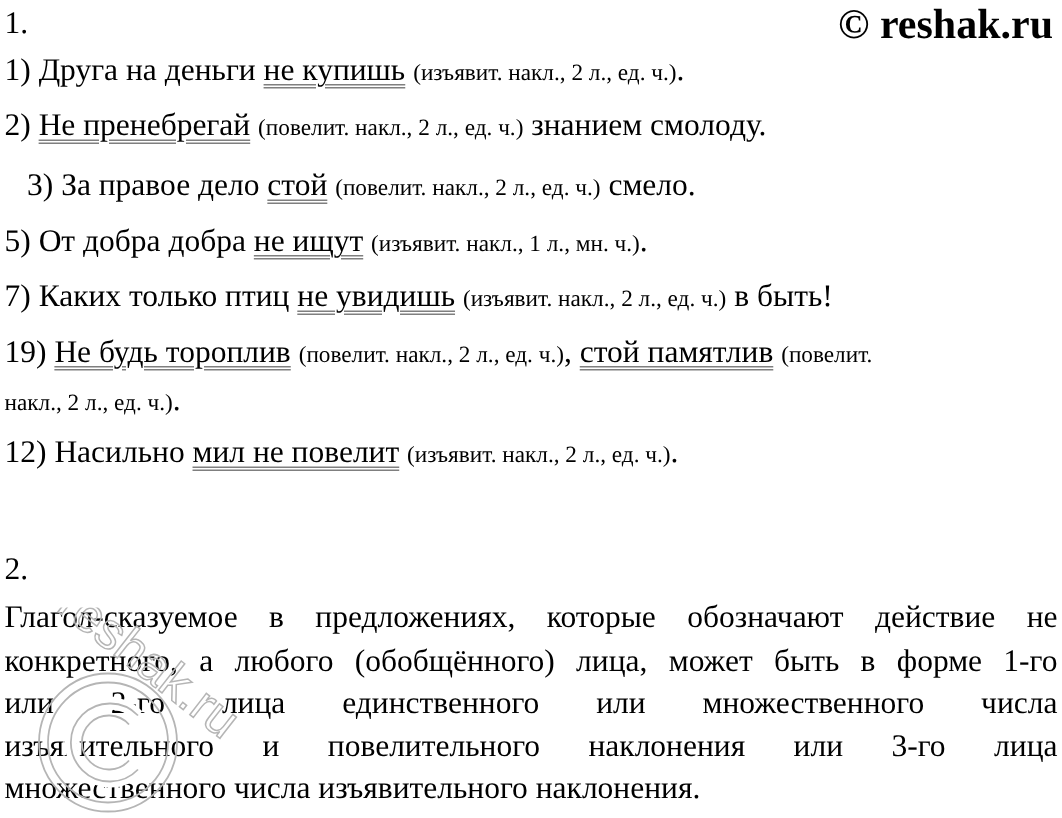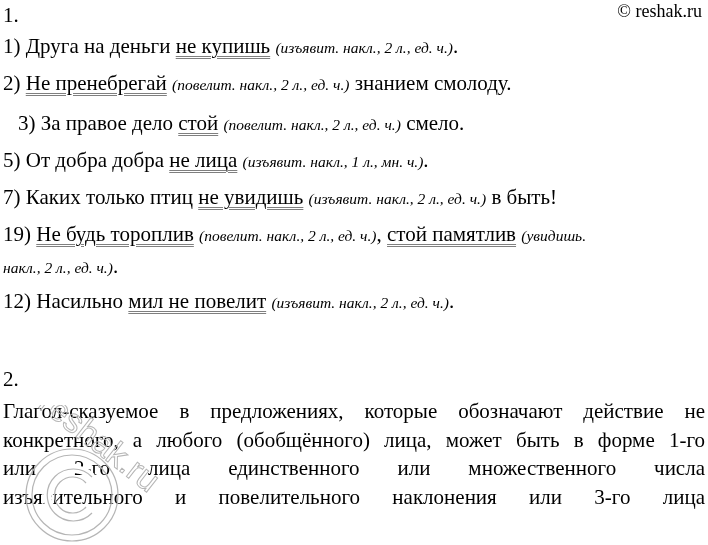--- a/index.html
+++ b/index.html
@@ -3,30 +3,30 @@
   <meta charset="utf-8">
   <style>
     html, body { margin: 0; padding: 0; background: #ffffff; }
     body {
       width: 708px; height: 545px; position: relative; overflow: hidden;
       font-family: "Liberation Serif", "DejaVu Serif", serif;
       color: #000000;
     }
     .abs { position: absolute; white-space: nowrap; }
     .txt { font-size: 21px; line-height: 24px; }
-    .note { font-style: italic; font-size: 15.5px; }
+    .note { font-size: 15.5px; }
     .pred {
       text-decoration-line: underline;
       text-decoration-style: double;
       text-decoration-color: #7f7f7f;
       text-decoration-thickness: 1px;
       text-underline-offset: 3px;
       text-align: right;
     }
-    .copyright { font-size: 18px; }
+    .copyright { font-size: 28px; font-weight: bold; }
     .para {
       position: absolute; left: 3px; top: 397px; width: 702px;
       font-size: 21px; line-height: 28.6px; text-align: justify;
       text-align-last: left;
     }
     .para .ln { display: block; text-align: justify; text-align-last: justify; white-space: nowrap; }
     .para .ln.last { text-align-last: left; }
     .watermark {
       position: absolute; left: 10px; top: 405px; width: 175px; height: 140px;
       pointer-events: none;
@@ -56,57 +56,58 @@
   <span>3)</span>
   <span>За правое дело</span>
   <span class="pred">стой</span>
   <span class="note">(повелит. накл., 2 л., ед. ч.)</span>
   <span>смело.</span>
 </div>
 
 <div class="abs txt" style="left:3px; top:148px;">
   <span>5)</span>
   <span>От добра добра</span>
-  <span class="pred">не лица</span>
+  <span class="pred">не ищут</span>
   <span class="note">(изъявит. накл., 1 л., мн. ч.)</span><span>.</span>
 </div>
 
 <div class="abs txt" style="left:3px; top:185px;">
   <span>7)</span>
   <span>Каких только птиц</span>
   <span class="pred">не увидишь</span>
   <span class="note">(изъявит. накл., 2 л., ед. ч.)</span>
   <span>в быть!</span>
 </div>
 
 <div class="abs txt" style="left:3px; top:222px; width:702px;">
   <span>19)</span>
   <span class="pred">Не будь тороплив</span>
   <span class="note">(повелит. накл., 2 л., ед. ч.)</span><span>,</span>
   <span class="pred">стой памятлив</span>
-  <span class="note">(увидишь.</span>
+  <span class="note">(повелит.</span>
 </div>
 <div class="abs txt" style="left:3px; top:254px;">
   <span class="note">накл., 2 л., ед. ч.)</span><span>.</span>
 </div>
 
 <div class="abs txt" style="left:3px; top:289px;">
   <span>12)</span>
   <span>Насильно</span>
   <span class="pred">мил не повелит</span>
   <span class="note">(изъявит. накл., 2 л., ед. ч.)</span><span>.</span>
 </div>
 
 <div class="abs txt" style="left:3px; top:367px;">2.</div>
 
 <div class="para">
   <span class="ln">Глагол-сказуемое в предложениях, которые обозначают действие не</span>
   <span class="ln">конкретного, а любого (обобщённого) лица, может быть в форме 1-го</span>
   <span class="ln">или 2-го лица единственного или множественного числа</span>
   <span class="ln">изъявительного и повелительного наклонения или 3-го лица</span>
+  <span class="ln last">множественного числа изъявительного наклонения.</span>
 </div>
 
 <svg class="watermark" viewBox="0 0 175 140" xmlns="http://www.w3.org/2000/svg">
   <g fill="none" stroke="#b5b5b5" stroke-width="1.2">
     <circle cx="62" cy="90" r="46"></circle>
     <circle cx="62" cy="90" r="40"></circle>
     <path d="M82 72 A26 26 0 1 0 82 108" stroke-width="8" stroke="#ffffff"></path>
     <path d="M82 72 A26 26 0 1 0 82 108"></path>
     <path d="M76 78 A18 18 0 1 0 76 102"></path>
   </g>

